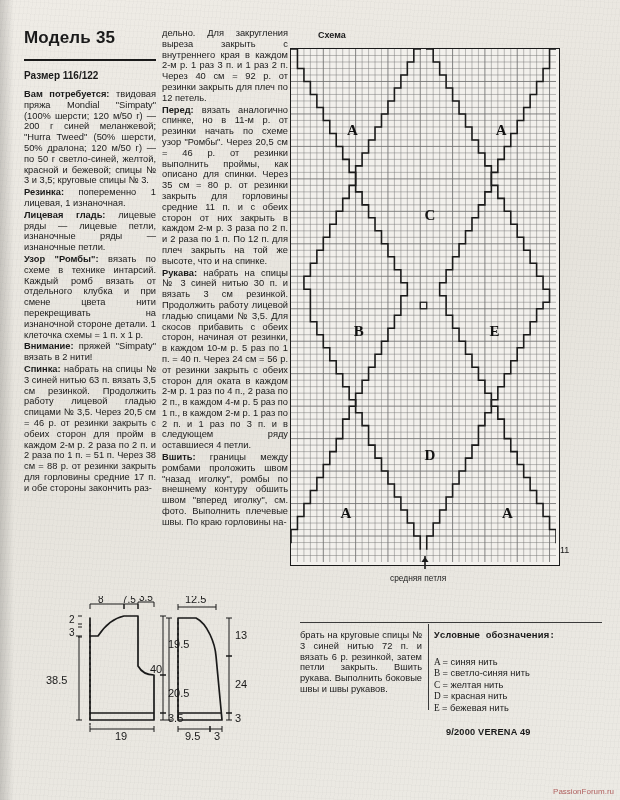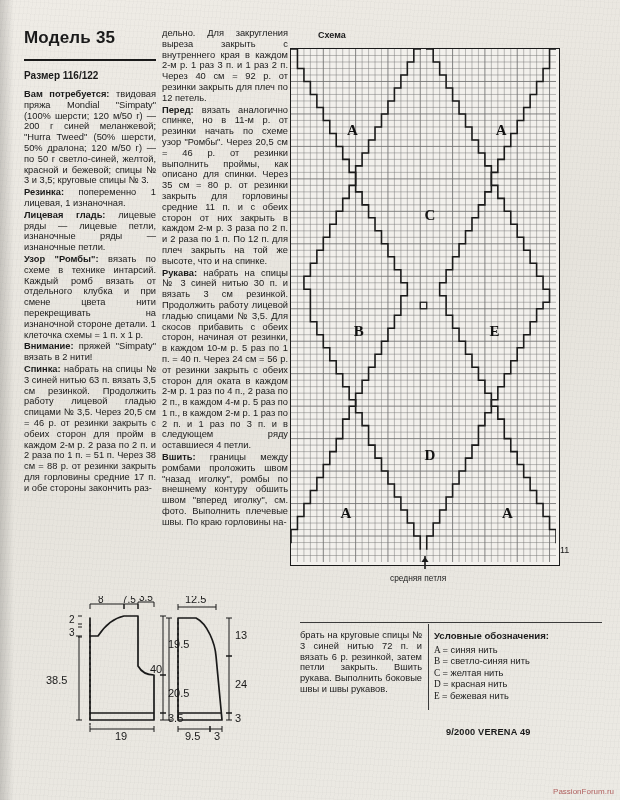--- a/index.html
+++ b/index.html
@@ -61,21 +61,21 @@
   }
   .midstitch{
     position:absolute;left:390px;top:573px;
     font-size:8.4px;font-weight:normal;
   }
   .midarrow{position:absolute;left:418px;top:556px;}
 
   
   .col3{position:absolute;left:300px;top:630px;width:122px;}
   .legend{position:absolute;left:434px;top:630px;width:170px;}
-  .legend-title{font-size:9.6px;font-weight:bold;margin-bottom:4px;}
+  .legend-title{font-size:9.6px;font-weight:bold;margin-bottom:16px;font-family:Liberation Mono, monospace;}
   .legend-row{font-size:9.3px;line-height:11.4px;}
   .legend-row .lk{font-family:"Liberation Serif",serif;}
   .divline{
     position:absolute;left:300px;top:622px;width:302px;
     border-top:1px solid #3a3a3a;
   }
   .vdivline{
     position:absolute;left:428px;top:624px;height:86px;
     border-left:1px solid #3a3a3a;
   }

